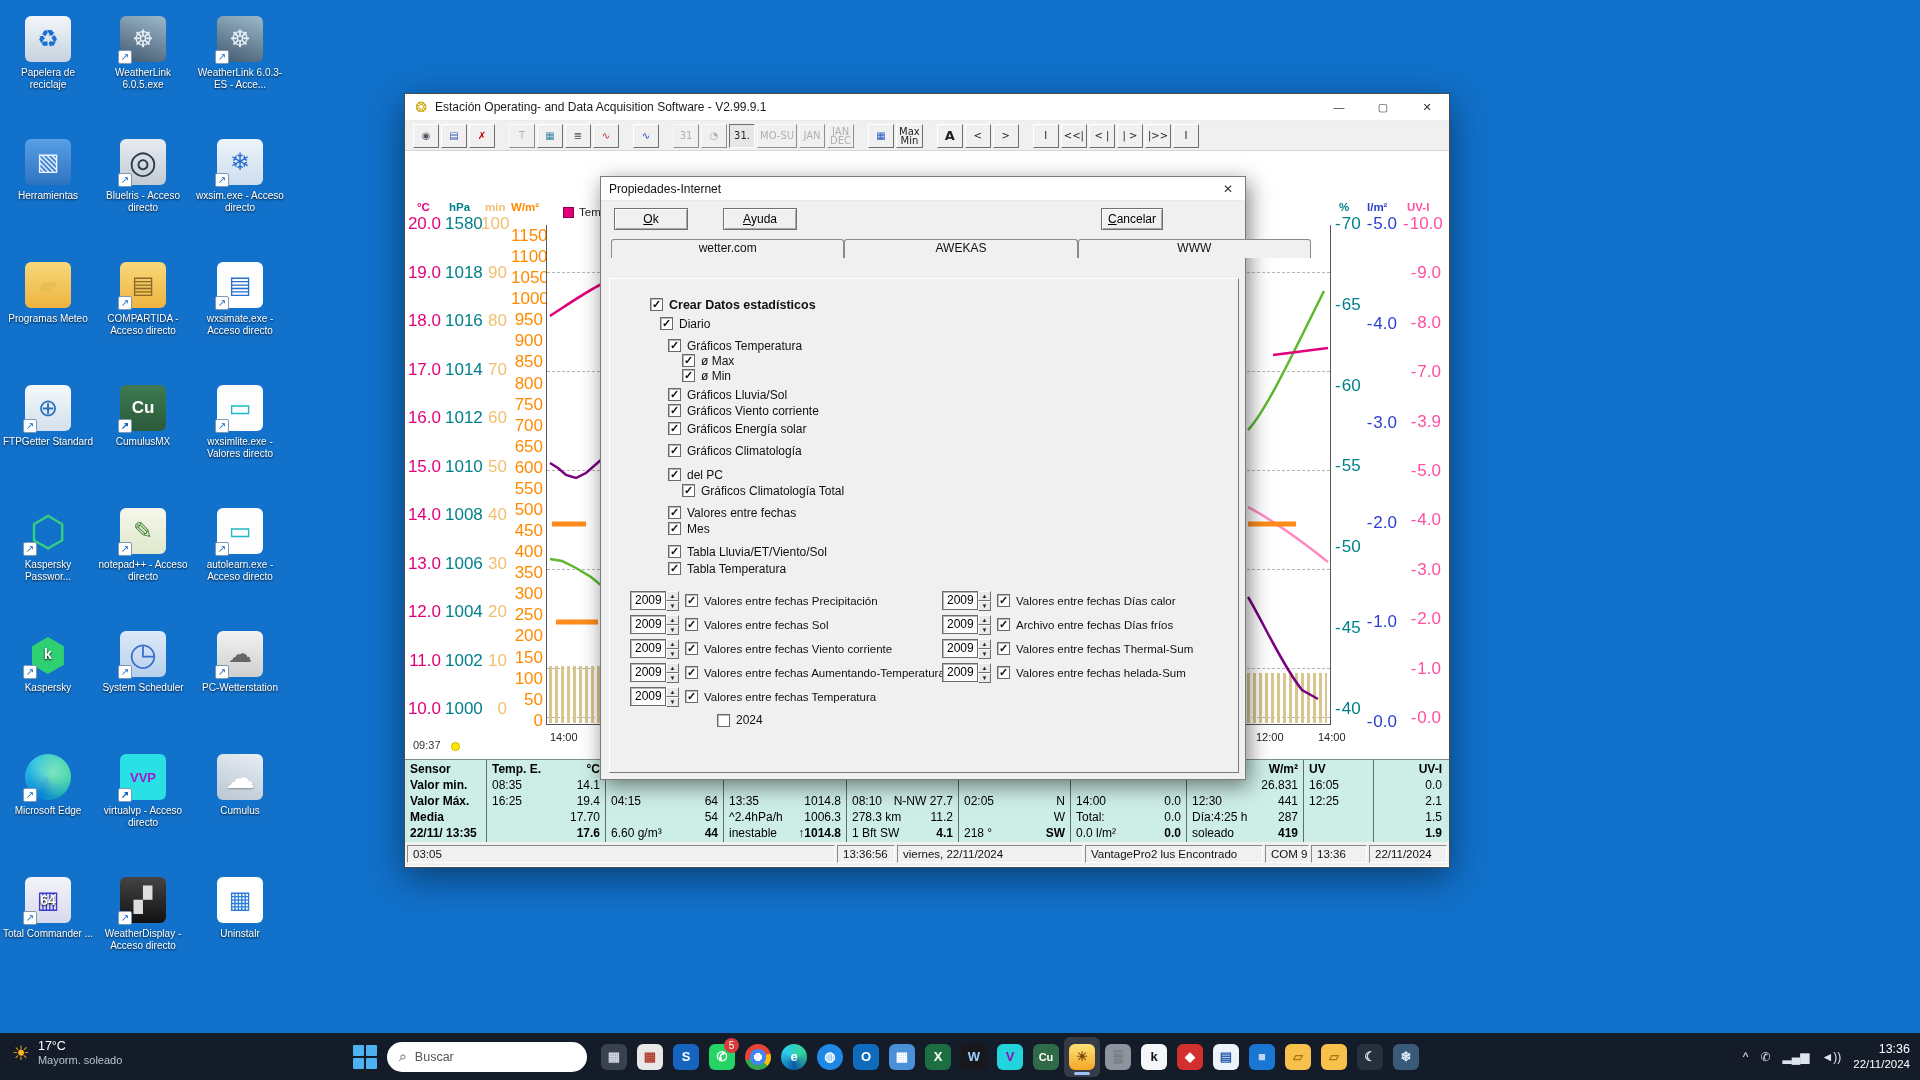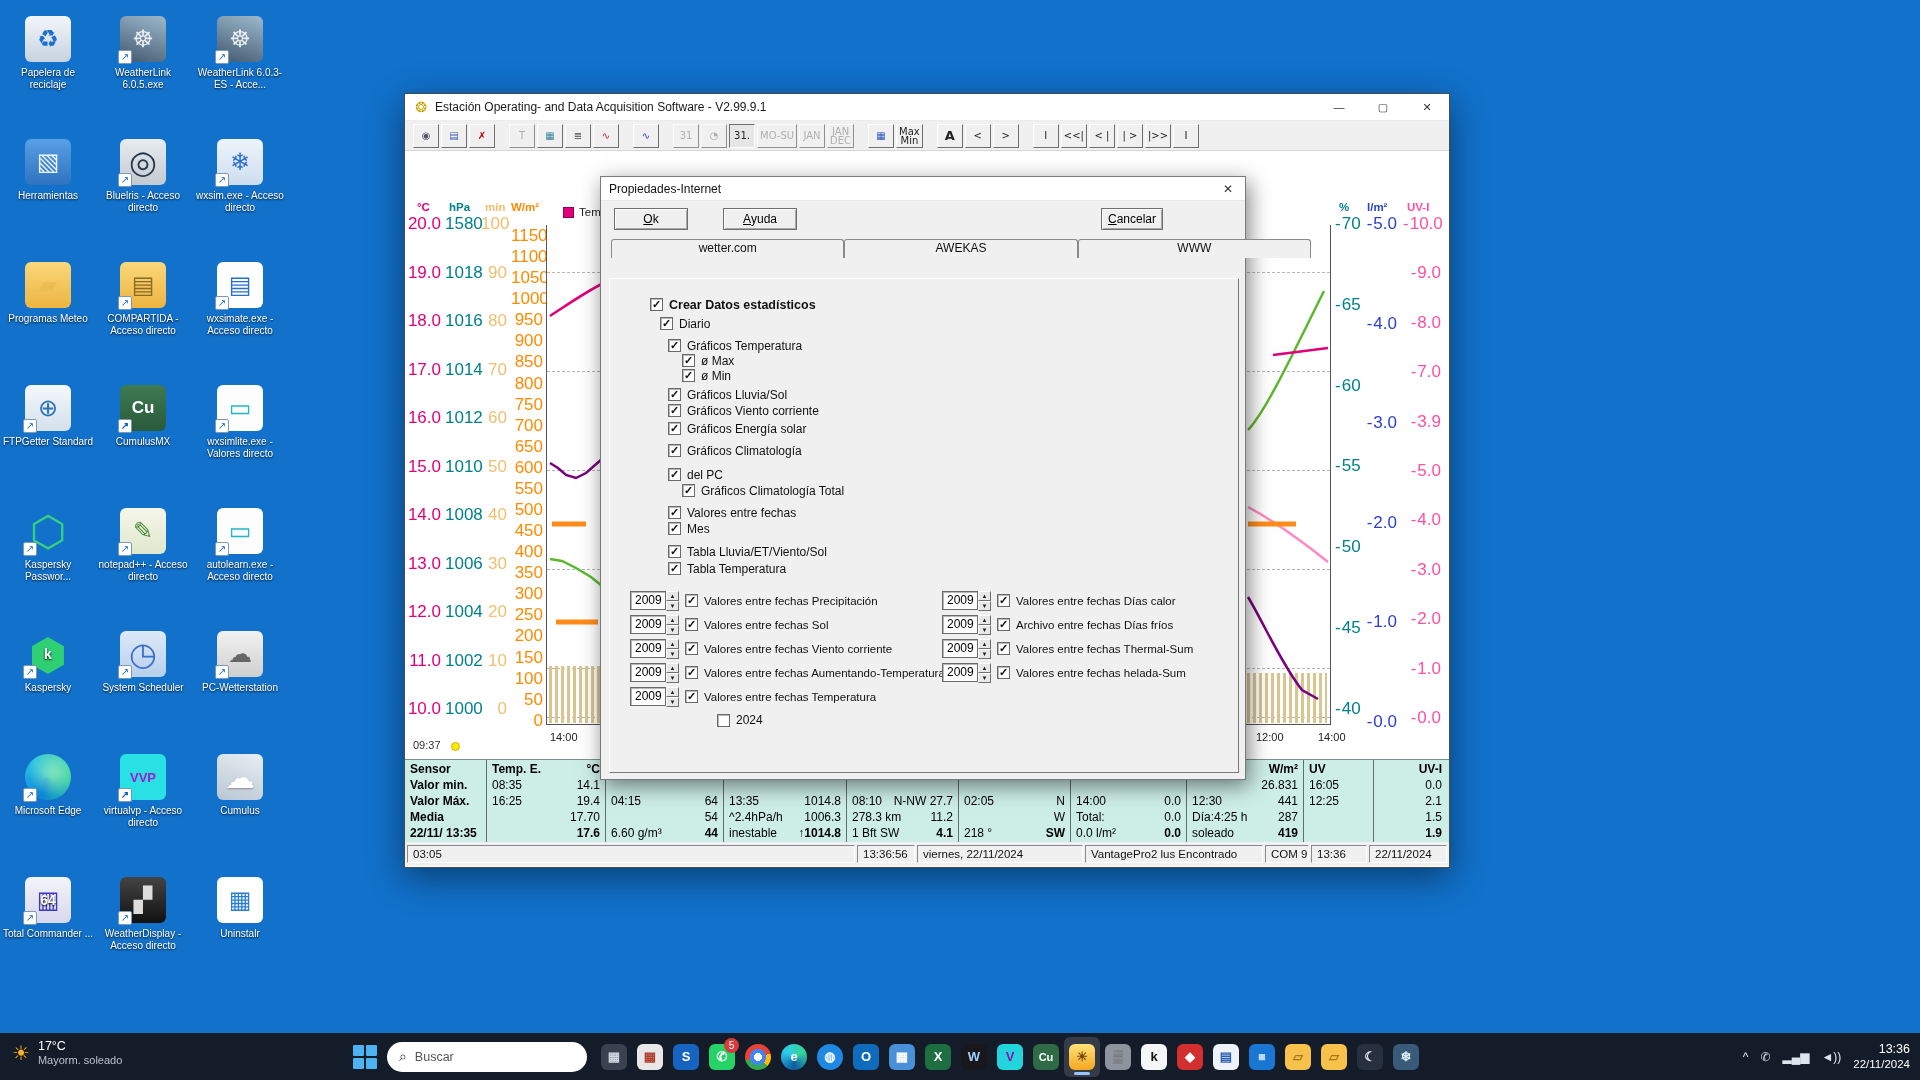--- a/index.html
+++ b/index.html
@@ -62,21 +62,21 @@
   .rows{display:contents}
   .tr{display:flex;justify-content:space-between;height:16px;line-height:16px;padding:0 5px;white-space:nowrap}
   .th{font-weight:bold}
   .rows .tr:last-child .r{font-weight:bold}
   .lab .tr .l,.lab .th .l{font-weight:bold}
   .wL{width:82px}.w1{width:119px}.w2{width:118px}.w3{width:123px}.w4{width:112px}.w5{width:112px}.w6{width:116px}.w7{width:117px}.w8{width:70px}.w9{width:73px;border-right:none}
 
   
   .sbar{position:absolute;left:0;top:748px;width:1044px;height:24px;background:#f0f0f0;display:flex;align-items:center;gap:2px;padding:2px 2px;font-size:11.5px;color:#111}
   .seg{height:18px;line-height:16px;border:1px solid;border-color:#8a8a8a #fff #fff #8a8a8a;padding:0 5px;white-space:nowrap;overflow:hidden}
-  .s1{flex:1}.s2{width:58px}.s3{width:166px}.s4{width:178px}.s5{width:44px}.s6{width:56px}.s7{width:78px}
+  .s1{flex:1}.s2{width:58px}.s3{width:186px}.s4{width:178px}.s5{width:44px}.s6{width:56px}.s7{width:78px}
 
   
   .dlg{position:absolute;left:600px;top:176px;width:646px;height:604px;background:#f0f0f0;border:1px solid #7a7a7a;box-shadow:3px 6px 20px rgba(0,0,0,.5);z-index:60;font-size:12px}
   .dtitle{height:24px;background:#fff;display:flex;align-items:center;padding:0 8px;color:#111;border-bottom:1px solid #e8e8e8}
   .dclose{margin-left:auto;font-size:12px;color:#333;padding:0 4px}
   .dbtn{position:absolute;height:22px;background:#f0f0f0;border:1px solid #707070;box-shadow:inset 1px 1px 0 #fff,inset -1px -1px 0 #a8a8a8;display:flex;align-items:center;justify-content:center;color:#000}
   #btnOk{left:13px;top:31px;width:74px}
   #btnHelp{left:122px;top:31px;width:74px}
   #btnCancel{left:500px;top:31px;width:62px}
   .key{text-decoration:underline}

